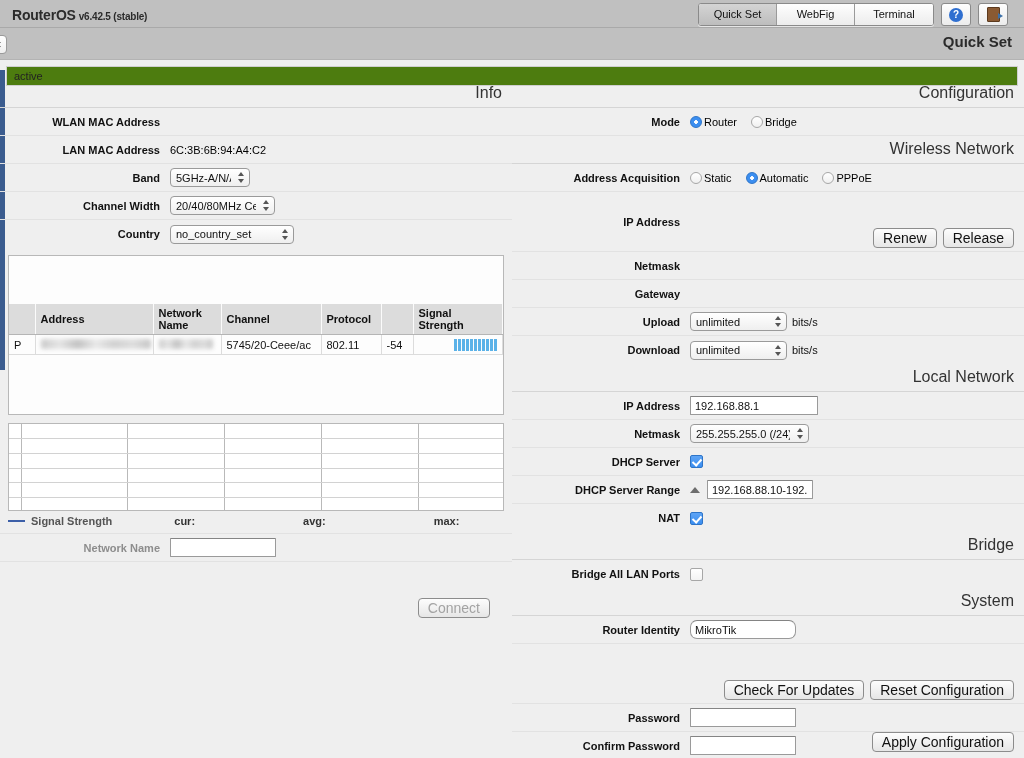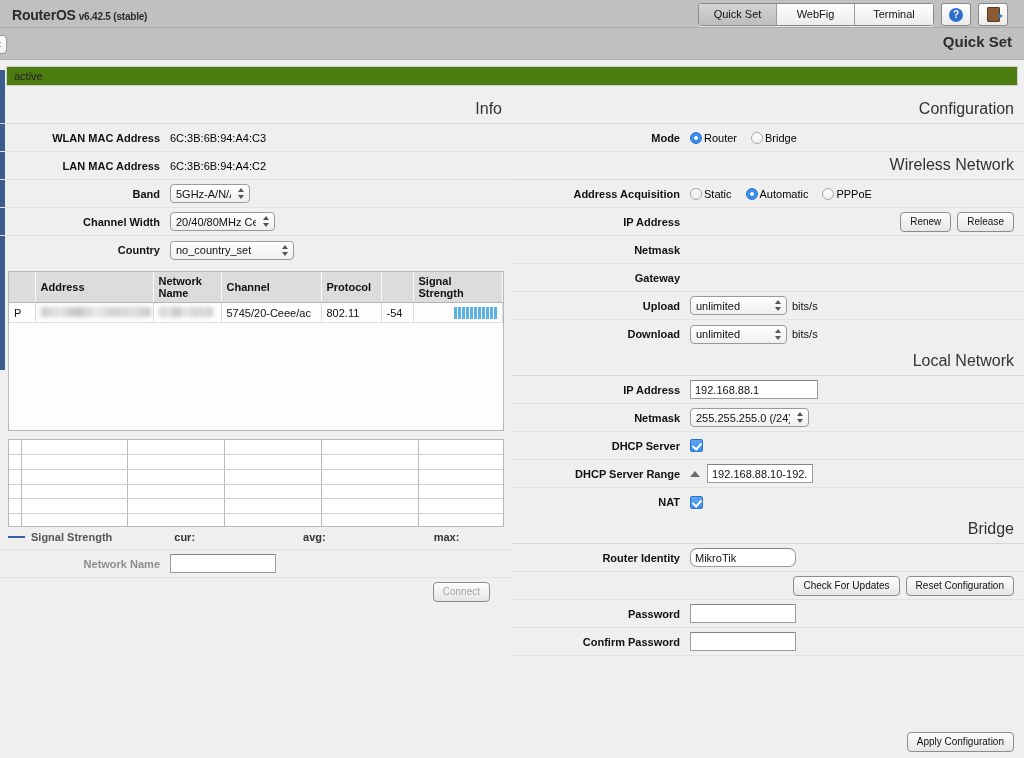--- a/index.html
+++ b/index.html
@@ -132,21 +132,21 @@
     border: 1px solid #cfcfcf;
     display: flex; align-items: center;
     padding-left: 7px;
     font-size: 11px;
     color: #222;
   }
 
   
   .col {
     position: absolute;
-    top: 96px;
+    top: 80px;
     width: 512px;
   }
   .col-left  { left: 0; }
   .col-right { left: 512px; }
 
   .section-title {
     text-align: right;
     font-size: 16px;
     color: #333;
     padding: 4px 10px 5px 0;
@@ -222,29 +222,30 @@
     padding: 0 4px;
     border: 1px solid #9a9a9a;
     border-top-color: #848484;
     background: #fff;
     color: #111;
     border-radius: 1px;
   }
 
   .btn {
     font-family: "Liberation Sans", sans-serif;
-    font-size: 10px;
+    font-size: 14px;
     height: 20px;
     padding: 0 9px;
     border: 1px solid #8c8c8c;
     border-radius: 4px;
     background: linear-gradient(#fdfdfd, #e6e6e6);
     color: #111;
     cursor: default;
     line-height: 18px;
+    margin-top: 33px;
   }
   .btn.disabled { color: #a3a3a3; }
 
   .radio-opt {
     display: inline-flex;
     align-items: center;
     margin-right: 14px;
     font-size: 11px;
   }
   .radio-dot {
@@ -298,20 +299,21 @@
     border: 1px solid #b8b8b8;
     background: #fdfdfd;
     height: 160px;
     overflow: hidden;
   }
   table.scan {
     width: 100%;
     border-collapse: collapse;
     font-size: 11px;
     table-layout: fixed;
+    margin-top: 48px;
   }
   table.scan th {
     background: #dcdcdc;
     border-right: 1px solid #fbfbfb;
     border-bottom: 1px solid #b5b5b5;
     text-align: left;
     font-weight: bold;
     padding: 3px 5px;
     height: 30px;
     vertical-align: middle;
@@ -420,21 +422,20 @@
   <div class="status-strip">
     <span>active</span>
   </div>
 
   <div class="col col-left">
 
     <div class="section-title">Info</div>
 
     <div class="row">
       <div class="lbl">WLAN MAC Address</div>
-      <div class="val">6C:3B:6B:94:A4:C3</div>
     </div>
 
     <div class="row">
       <div class="lbl">LAN MAC Address</div>
       <div class="val">6C:3B:6B:94:A4:C2</div>
     </div>
 
 
     <div class="row">
       <div class="lbl">Band</div>
@@ -660,21 +661,28 @@
 
     <div class="row noline">
       <div class="lbl">NAT</div>
       <div class="val">
         <span class="cbox on"></span>
       </div>
     </div>
 
     <div class="section-title">Bridge</div>
 
-
+    <div class="row noline">
+      <div class="lbl">Bridge All LAN Ports</div>
+      <div class="val">
+        <span class="cbox"></span>
+      </div>
+    </div>
+
+    <div class="section-title">System</div>
 
     <div class="row">
       <div class="lbl">Router Identity</div>
       <div class="val">
         <input class="txt" style="width: 106px; border-radius: 7px;" type="text" value="MikroTik">
       </div>
     </div>
 
     <div class="row">
       <div class="lbl"></div>

